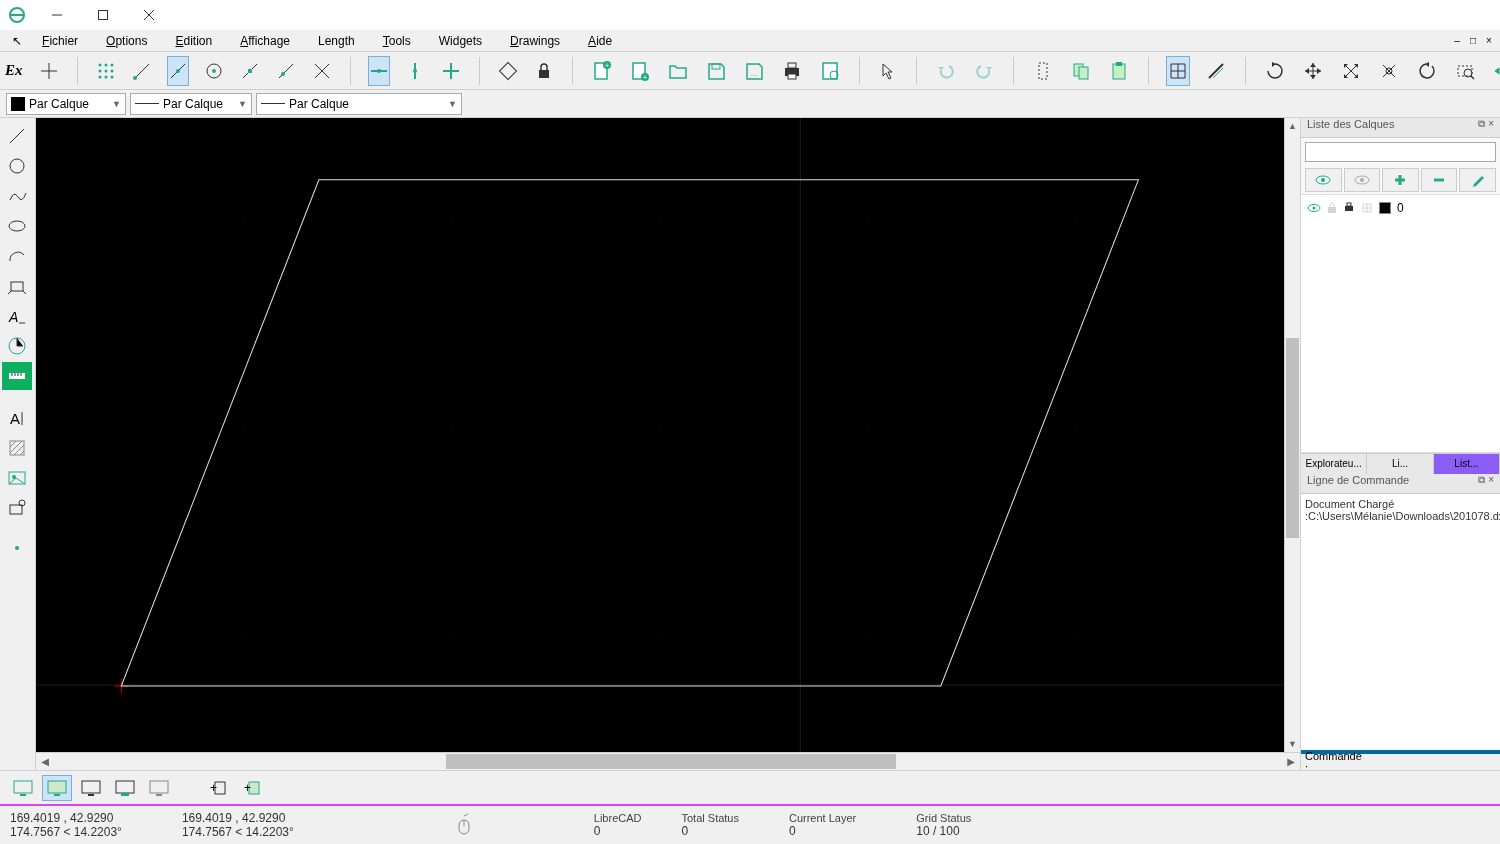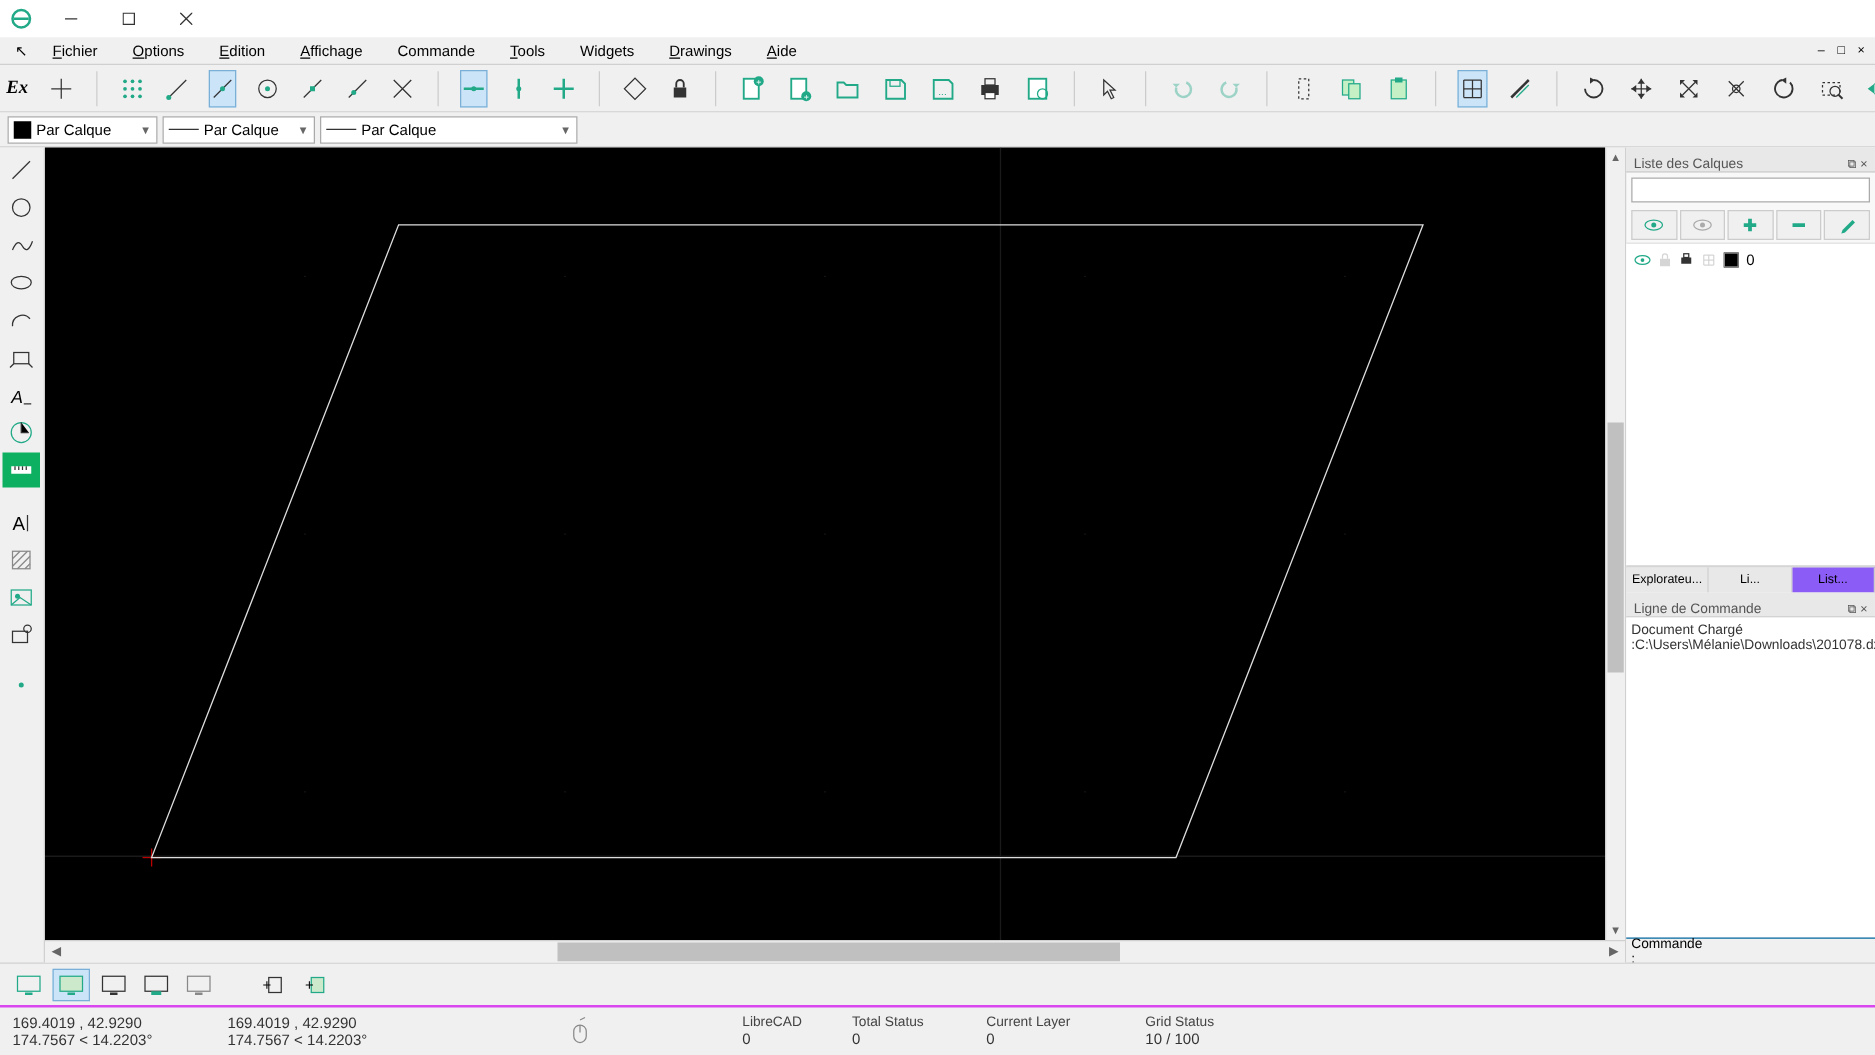--- a/index.html
+++ b/index.html
@@ -36,35 +36,35 @@
   .canvas-scroll-v { width: 16px; background: #f0f0f0; border-left: 1px solid #d0d0d0; position: relative; }
   .canvas-scroll-v .vthumb { position: absolute; left: 1px; right: 1px; top: 220px; height: 200px; background: #c0c0c0; }
   .canvas-scroll-v .vabtn { position: absolute; left: 0; right: 0; height: 16px; text-align: center; font-size: 9px; color: #666; line-height: 16px; cursor: pointer; }
   .canvas-scroll-h { height: 18px; background: #f0f0f0; border-top: 1px solid #d0d0d0; position: relative; }
   .canvas-scroll-h .hthumb { position: absolute; top: 1px; bottom: 1px; left: 410px; width: 450px; background: #c0c0c0; }
   .canvas-scroll-h .habtn { position: absolute; top: 0; bottom: 0; width: 18px; text-align: center; font-size: 10px; color: #666; line-height: 18px; cursor: pointer; }
   
   .canvas-and-v { flex: 1; display: flex; min-height: 0; }
   
   .rightpanel { width: 200px; background: #f8f8f8; border-left: 1px solid #d0d0d0; display: flex; flex-direction: column; }
-  .panel-head { height: 20px; background: #e8e8e8; border-bottom: 1px solid #ccc; display: flex; align-items: flex-end; padding: 0 6px; font-size: 11px; color: #555; }
+  .panel-head { height: 20px; background: #e8e8e8; border-bottom: 1px solid #ccc; display: flex; align-items: flex-start; padding: 0 6px; font-size: 11px; color: #555; }
   .panel-head .phctrl { margin-left: auto; display: flex; gap: 3px; }
   .panel-head .phctrl span { cursor: pointer; font-size: 10px; }
   .layer-search { margin: 4px; height: 20px; border: 1px solid #aaa; background: #fff; }
   .layer-btnrow { display: flex; gap: 2px; padding: 2px 4px; justify-content: space-between; }
   .layer-btnrow .lb { flex: 1; height: 24px; border: 1px solid #ccc; background: #f0f0f0; display: flex; align-items: center; justify-content: center; cursor: pointer; }
   .layer-list { flex: 1; background: #fff; border-top: 1px solid #ddd; border-bottom: 1px solid #ddd; padding: 4px; }
   .layer-item { display: flex; align-items: center; gap: 6px; padding: 2px; }
   .layer-sw { width: 12px; height: 12px; background: #000; border: 1px solid #888; }
   .layer-tabs { display: flex; border-top: 1px solid #ccc; }
   .layer-tabs .lt { flex: 1; height: 20px; font-size: 10px; display: flex; align-items: center; justify-content: center; cursor: pointer; border-right: 1px solid #ccc; background: #e8e8e8; }
   .layer-tabs .lt.active { background: #8b5cf6; }
   
   .cmd-output { flex: 1; background: #fff; padding: 4px; font-size: 11px; color: #333; }
-  .cmd-input-row { height: 20px; border-top: 1px solid #0369a1; display: flex; align-items: center; padding: 0 4px; font-size: 11px; background: #f0f0f0; }
+  .cmd-input-row { height: 20px; border-top: 4px solid #0369a1; display: flex; align-items: center; padding: 0 4px; font-size: 11px; background: #f0f0f0; }
   
   .bottombar { height: 34px; background: #f0f0f0; border-top: 1px solid #d0d0d0; display: flex; align-items: center; padding: 0 8px; gap: 4px; }
   .bb-btn { width: 30px; height: 26px; display: flex; align-items: center; justify-content: center; cursor: pointer; border: 1px solid transparent; }
   .bb-btn.active { border-color: #7ab0d8; background: #cce4f7; }
   
   .statusbar { height: 40px; background: #f0f0f0; border-top: 2px solid #d946ef; display: flex; padding: 2px 10px; font-size: 11px; color: #333; }
   .statusbar .col { display: flex; flex-direction: column; justify-content: center; margin-right: 60px; }
   .statusbar .label { font-size: 11px; color: #444; }
   .statusbar .val { font-size: 12px; }
   
@@ -99,21 +99,21 @@
       </div>
   </div>
 </div>
 
 <div class="menubar">
   <span style="padding:0 6px;">↖</span>
   <span class="menu-item"><span class="uline">F</span><span aria-label="Fichier">ichier</span></span>
   <span class="menu-item"><span class="uline">O</span>ptions</span>
   <span class="menu-item"><span class="uline">E</span>dition</span>
   <span class="menu-item"><span class="uline">A</span>ffichage</span>
-  <span class="menu-item">Commande</span>
+  <span class="menu-item">Length</span>
   <span class="menu-item"><span class="uline">T</span>ools</span>
   <span class="menu-item">Widgets</span>
   <span class="menu-item"><span class="uline">D</span>rawings</span>
   <span class="menu-item"><span class="uline">A</span>ide</span>
   <div class="menubar-right">
     <span>–</span>
     <span>□</span>
     <span>×</span>
   </div>
 </div>

